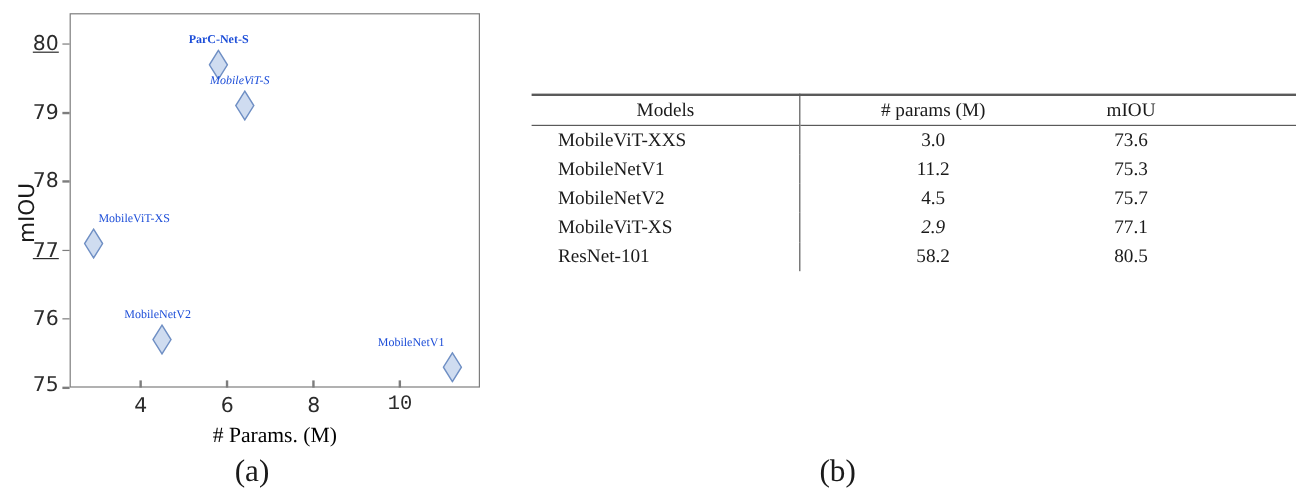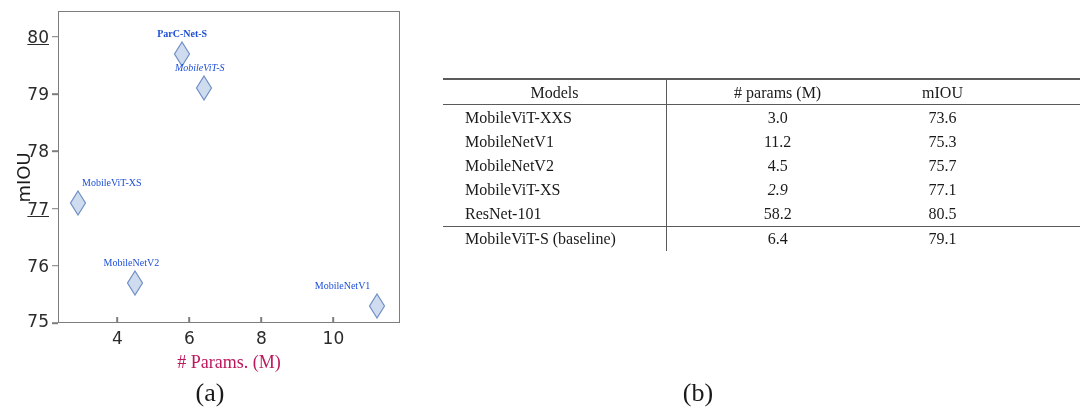--- a/index.html
+++ b/index.html
@@ -84,21 +84,21 @@
     transform: rotate(-90deg);
   }
 
   #x-axis-title {
     position: absolute;
     left: 58px;
     top: 352px;
     width: 342px;
     text-align: center;
     font-size: 18px;
-    color: #be185d;
+    color: #000000;
   }
 
   .marker {
     position: absolute;
     width: 17px;
     height: 26px;
     transform: translate(-50%, -50%);
   }
   .marker svg { display:block; width:100%; height:100%; }
 
@@ -193,21 +193,21 @@
         <div class="ytick" style="top: 36.7615px; text-decoration: underline;">80</div>
         <div class="ytick-mark" style="top: 36.7615px;"></div>
       </div>
     <div id="ticks-x">
         <div class="xtick" style="left: 117.4px;">4</div>
         <div class="xtick-mark" style="left: 117.4px;"></div>
         <div class="xtick" style="left: 189.4px;">6</div>
         <div class="xtick-mark" style="left: 189.4px;"></div>
         <div class="xtick" style="left: 261.4px;">8</div>
         <div class="xtick-mark" style="left: 261.4px;"></div>
-        <div class="xtick" style="left: 333.4px;">10</div>
+        <div class="xtick" style="left: 333.4px; font-family: Liberation Mono, monospace;">10</div>
         <div class="xtick-mark" style="left: 333.4px;"></div>
       </div>
     <div id="markers">
         <div class="marker" style="left: 182.2px; top: 53.9358px;">
           <svg viewBox="0 0 17 26">
             <polygon points="8.5,1 16,13 8.5,25 1,13" fill="#cfdcf0" stroke="#6f8fc4" stroke-width="1.2"></polygon>
           </svg>
         </div>
         <div class="pt-label bold" style="left: 182.2px; top: 27.9358px;">ParC-Net-S</div>
         <div class="marker" style="left: 203.8px; top: 88.2844px;">
@@ -275,23 +275,17 @@
           <td class="col-params vline i">2.9</td>
           <td class="col-miou ">77.1</td>
           <td class="col-pad"></td>
         </tr>
         <tr>
           <td class="col-model">ResNet-101</td>
           <td class="col-params vline ">58.2</td>
           <td class="col-miou b">80.5</td>
           <td class="col-pad"></td>
         </tr>
-        <tr class="rule-mid">
-          <td class="col-model">MobileViT-S (baseline)</td>
-          <td class="col-params vline ">6.4</td>
-          <td class="col-miou ">79.1</td>
-          <td class="col-pad"></td>
-        </tr>
       </tbody>
   </table>
 
   <div id="caption-b">(b)</div>
 </div>
 
 </body></html>

